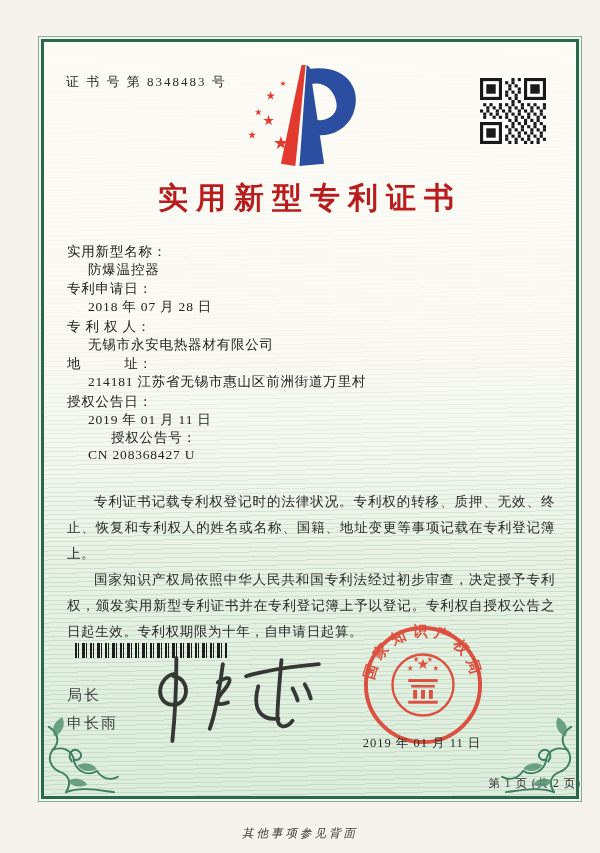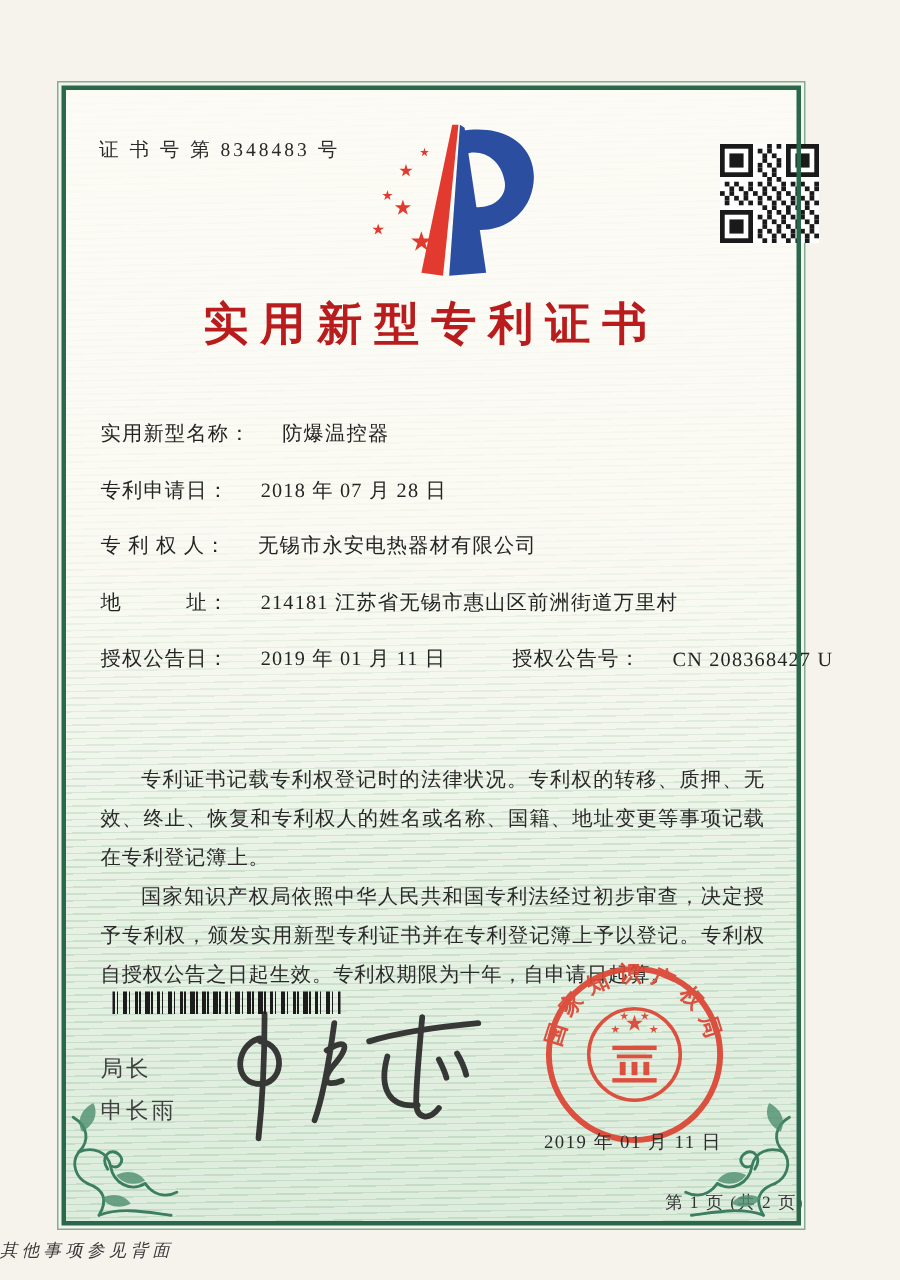--- a/index.html
+++ b/index.html
@@ -3,41 +3,41 @@
 <meta charset="utf-8">
 <style>
   html,body{margin:0;padding:0;}
   body{
     width:600px;height:853px;position:relative;
     background:#f6f3ec;
     font-family:"Liberation Serif","DejaVu Serif",serif;
     color:#222;overflow:hidden;
   }
   .certificate{
-    position:absolute;left:38px;top:54px;width:499px;height:766px;
+    position:absolute;left:38px;top:36px;width:544px;height:766px;
     border:1px solid #7fae94;box-sizing:border-box;
   }
   .certificate::before{
     content:"";position:absolute;inset:2px;border:3px solid #2a684d;pointer-events:none;z-index:3;
   }
   .cert-bg{
     position:absolute;inset:5px;z-index:0;
     background:
       linear-gradient(180deg, rgba(252,251,245,0.95) 0%, rgba(252,251,245,0.8) 38%, rgba(252,251,245,0) 68%),
       repeating-linear-gradient(179deg, rgba(100,165,120,0.22) 0px, rgba(100,165,120,0.22) 1px, rgba(0,0,0,0) 1px, rgba(0,0,0,0) 4.5px),
       linear-gradient(180deg, #fbfaf4 0%, #f3f6ec 45%, #e6f1e3 75%, #ddecdc 100%);
   }
   .layer{position:absolute;z-index:2;}
   .cert-no{left:27px;top:36px;font-size:13px;letter-spacing:2px;color:#2a2a2a;}
   .logo{left:200px;top:24px;width:125px;height:108px;}
   .qr{left:441px;top:41px;width:66px;height:66px;}
   .title{left:0;top:141px;width:100%;text-align:center;font-size:30px;font-weight:bold;
          letter-spacing:8px;color:#b91c1c;}
   .fields{left:28px;right:24px;top:206px;font-size:13.5px;color:#242424;}
-  .frow{display:flex;align-items:flex-end;height:37.4px;letter-spacing:0.8px;}
+  .frow{display:flex;align-items:flex-start;height:37.4px;letter-spacing:0.8px;flex-direction:column;}
   .frow .lab{white-space:pre;}
   .frow .val{margin-left:2px;white-space:pre;padding-left:19px;}
   .grant-gap{margin-left:44px;}
   .paras{left:28px;right:26px;top:452px;font-size:13.5px;line-height:1.92;
          text-align:justify;color:#2a2a2a;letter-spacing:0.6px;}
   .paras p{margin:0;text-indent:2em;}
   .barcode{left:36px;top:606px;width:152px;height:15px;
     background:repeating-linear-gradient(90deg,
       #1c1c1c 0px,#1c1c1c 2px,rgba(0,0,0,0) 2px,rgba(0,0,0,0) 3px,
       #1c1c1c 3px,#1c1c1c 4px,rgba(0,0,0,0) 4px,rgba(0,0,0,0) 7px,
@@ -47,21 +47,21 @@
   .signer{left:28px;top:644px;font-size:15px;color:#404040;line-height:28px;letter-spacing:2px;}
   .signature{left:102px;top:615px;width:190px;height:96px;}
   .seal{left:322px;top:586px;width:124px;height:124px;opacity:0.93;}
   .seal-date{left:313px;top:698px;width:140px;text-align:center;font-size:12.5px;
              color:#2c2c2c;letter-spacing:1px;z-index:4;}
   .page-info{left:0;top:739px;width:100%;text-align:right;font-size:11.5px;
              letter-spacing:1px;color:#333;}
   .ornament{bottom:4px;width:96px;height:98px;z-index:2;}
   .orn-left{left:4px;}
   .orn-right{right:4px;transform:scaleX(-1);}
-  .footer-note{position:absolute;left:0;top:826px;width:100%;text-align:left;
+  .footer-note{position:absolute;left:0;top:826px;width:100%;text-align:center;
     font-size:11.5px;font-style:italic;letter-spacing:3px;color:#3a3a3a;}
 </style>
 </head>
 <body>
 
 <div class="certificate">
   <div class="cert-bg"></div>
 
   <div class="layer cert-no">证 书 号 第 8348483 号</div>
 

